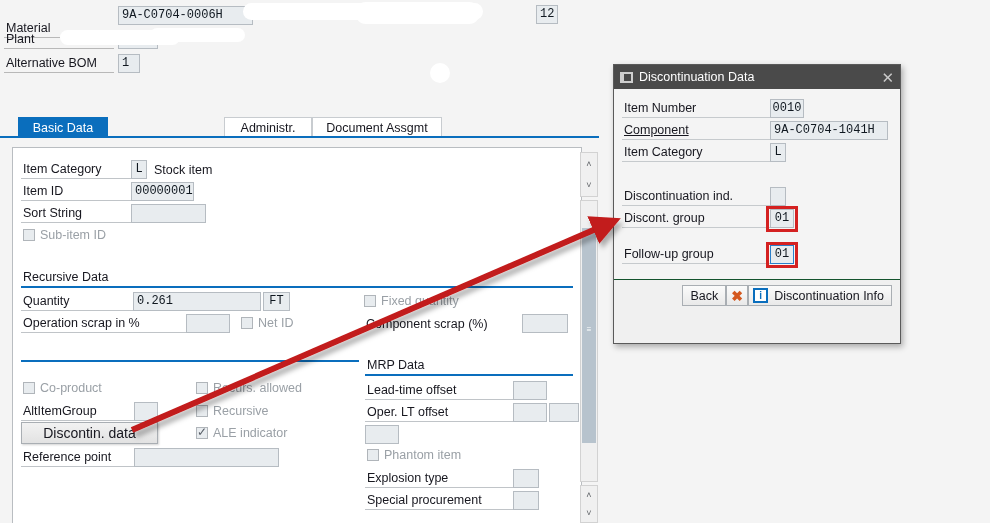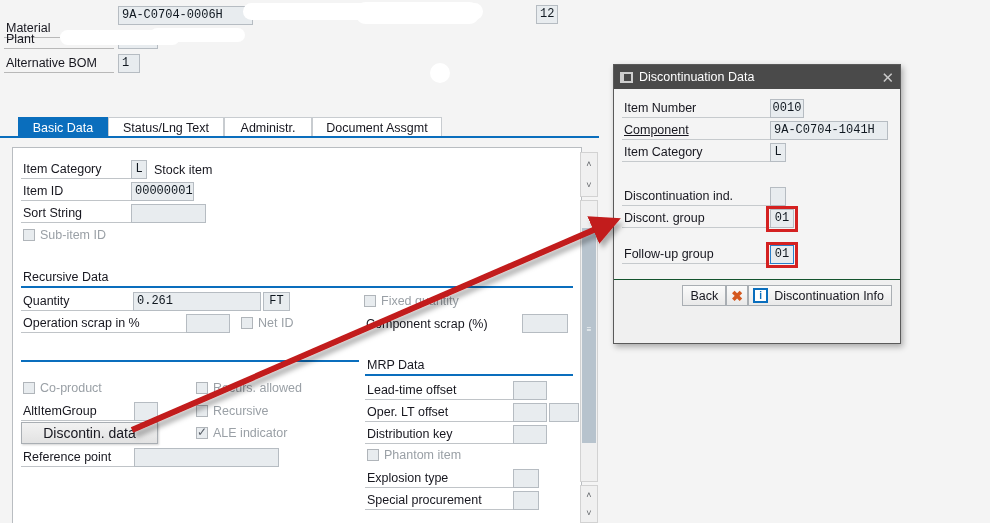--- a/index.html
+++ b/index.html
@@ -143,23 +143,20 @@
   <div class="blob" style="left:243px; top:3px; width:240px; height:17px; border-radius:9px;"></div>
   <div class="blob" style="left:355px; top:2px; width:125px; height:22px; border-radius:11px;"></div>
   <div class="blob" style="left:60px; top:30px; width:120px; height:15px; border-radius:8px;"></div>
   <div class="blob" style="left:150px; top:28px; width:95px; height:14px; border-radius:7px;"></div>
   <div class="blob" style="left:430px; top:63px; width:20px; height:20px; border-radius:10px;"></div>
 
   <div id="tabstrip">
     <div class="tab active" style="left:4px; width:90px;">
       <span>Basic Data</span>
     </div>
-    <div class="tab" style="left:94px; width:116px;">
-      <span>Status/Lng Text</span>
-    </div>
     <div class="tab" style="left:210px; width:88px;">
       <span>Administr.</span>
     </div>
     <div class="tab" style="left:298px; width:130px;">
       <span>Document Assgmt</span>
     </div>
   </div>
   <div id="tabline"></div>
 
   <div id="panel">
@@ -258,21 +255,20 @@
       <div class="fld" style="width:34px;"></div>
     </div>
 
     <div class="row" style="left:352px; top:255px;">
       <div class="lab" style="width:148px;">Oper. LT offset</div>
       <div class="fld" style="width:34px;"></div>
       <div class="fld" style="width:30px; margin-left:2px;"></div>
     </div>
 
     <div class="row" style="left:352px; top:277px;">
-      <div class="lab" style="width:148px;">Distribution key</div>
       <div class="fld" style="width:34px;"></div>
     </div>
 
     <div class="row" style="left:354px; top:300px;">
       <span class="cb"></span>
       <span class="txt-dim">Phantom item</span>
     </div>
 
     <div class="row" style="left:352px; top:321px;">
       <div class="lab" style="width:148px;">Explosion type</div>

